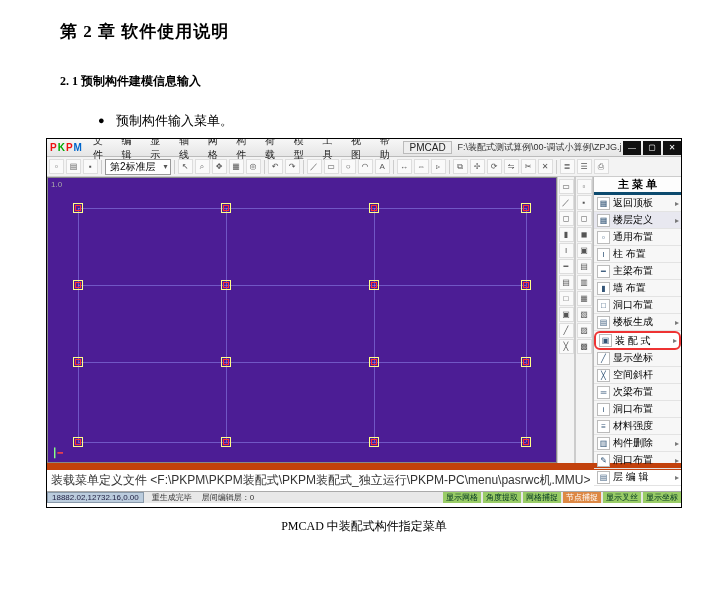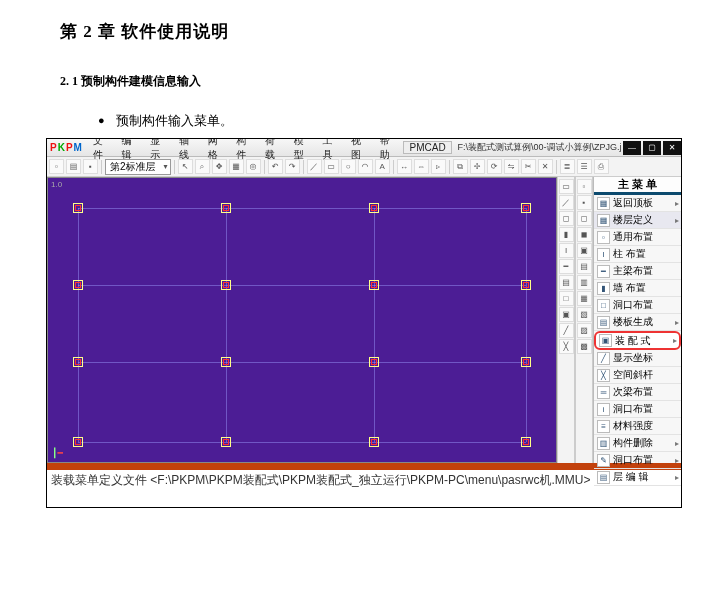--- a/index.html
+++ b/index.html
@@ -275,15 +275,31 @@
               <span class="sfx">▸</span>
             </div>
           </div>
       </div>
     </div>
 
     <div class="cmd-area">
       <div>装载菜单定义文件 &lt;F:\PKPM\PKPM装配式\PKPM装配式_独立运行\PKPM-PC\menu\pasrwc机.MMU&gt;</div>
     </div>
 
+    <div class="status-bar">
+      <div class="status-left">18882.02,12732.16,0.00</div>
+      <div class="status-mid">
+        <span>重生成完毕</span>
+        <span>层间编辑层：0</span>
+      </div>
+      <div class="status-right">
+        <span>显示网格</span>
+        <span>角度提取</span>
+        <span>网格捕捉</span>
+        <span class="node">节点捕捉</span>
+        <span>显示叉丝</span>
+        <span>显示坐标</span>
+      </div>
+    </div>
   </div>
 
+  <p class="caption">PMCAD 中装配式构件指定菜单</p>
 </div>
 
 </body></html>

